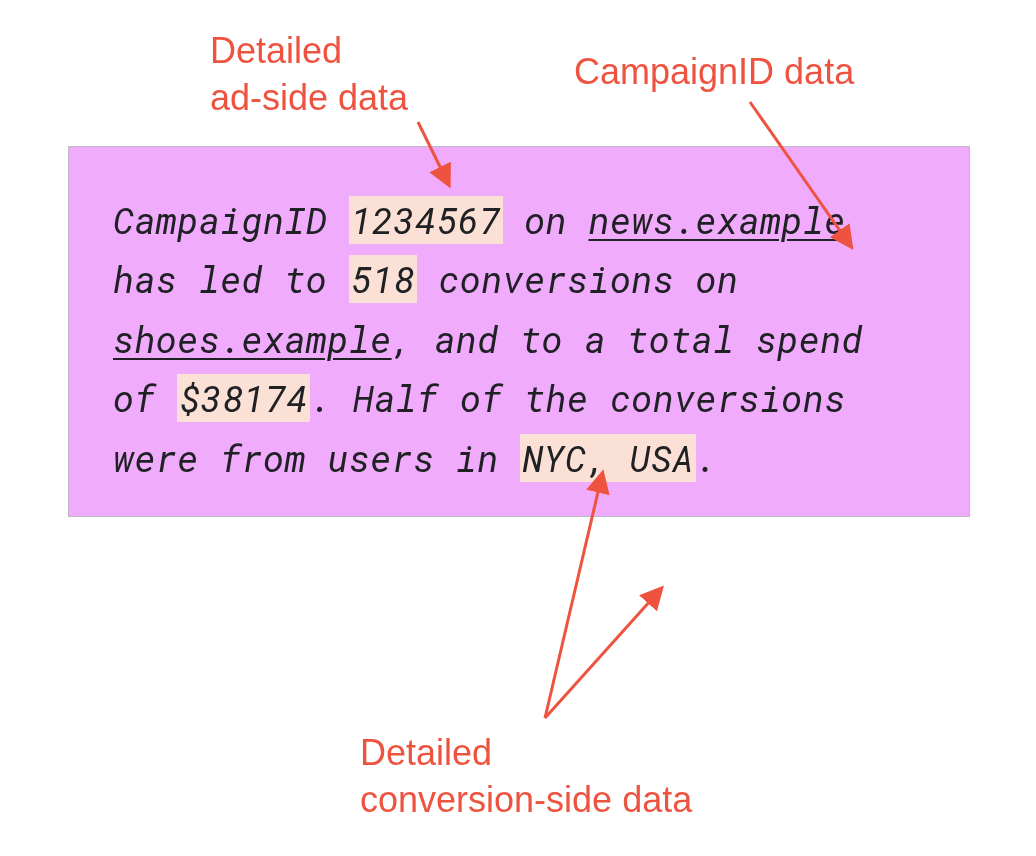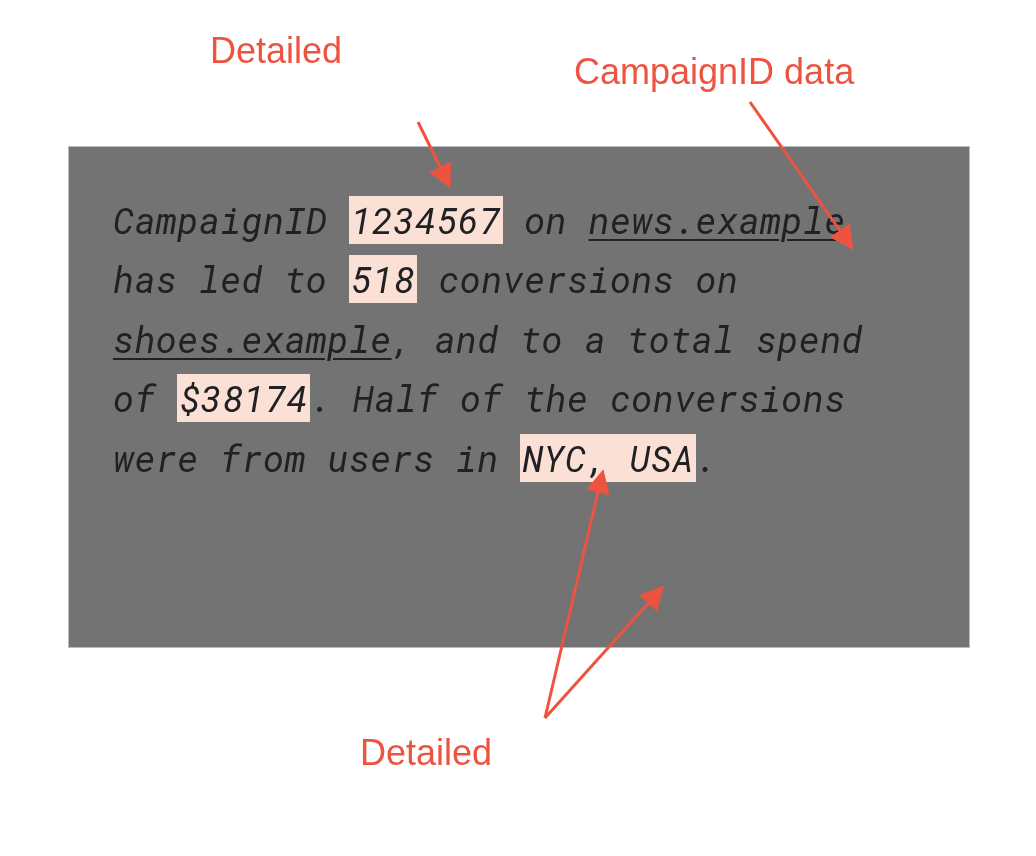--- a/index.html
+++ b/index.html
@@ -19,23 +19,23 @@
   }
   .label-top-left { left: 210px; top: 28px; }
   .label-top-right { left: 574px; top: 49px; }
   .label-bottom { left: 360px; top: 730px; }
 
   .box {
     position: absolute;
     left: 68px;
     top: 146px;
     width: 902px;
-    height: 502px;
+    height: 371px;
     border: 1px solid #b9bdc0;
-    background: #737373;
+    background: #f0abfc;
     padding: 44px 44px 44px 44px;
   }
   .sentence {
     font-family: "Roboto Mono", Menlo, Consolas, monospace;
     font-style: italic;
     font-size: 36px;
     line-height: 1.65;
     color: #202124;
     letter-spacing: 0.3px;
   }
@@ -54,34 +54,36 @@
     left: 0; top: 0;
     width: 1036px; height: 856px;
     pointer-events: none;
   }
 </style>
 </head>
 <body>
 
 <div class="label label-top-left">
   <span>Detailed</span><br>
+  <span>ad-side data</span>
 </div>
 
 <div class="label label-top-right">
   <span>CampaignID data</span>
 </div>
 
 <div class="box">
   <p class="sentence">
     <span>CampaignID </span><span class="hl">1234567</span><span> on </span><span class="ul">news.example</span><span> has led to </span><span class="hl">518</span><span> conversions on </span><span class="ul">shoes.example</span><span>, and to a total spend of </span><span class="hl">$38174</span><span>. Half of the conversions were from users in </span><span class="hl">NYC, USA</span><span>.</span>
   </p>
 </div>
 
 <div class="label label-bottom">
   <span>Detailed</span><br>
+  <span>conversion-side data</span>
 </div>
 
 <svg class="arrows">
   <defs>
     <marker id="arrowhead" markerWidth="8" markerHeight="8" refX="6" refY="4" orient="auto" markerUnits="strokeWidth">
       <path d="M0,0 L8,4 L0,8 Z" fill="#ee5340"></path>
     </marker>
   </defs>
 
   <line x1="418" y1="122" x2="448" y2="183" stroke="#ee5340" stroke-width="3" marker-end="url(#arrowhead)"></line>

